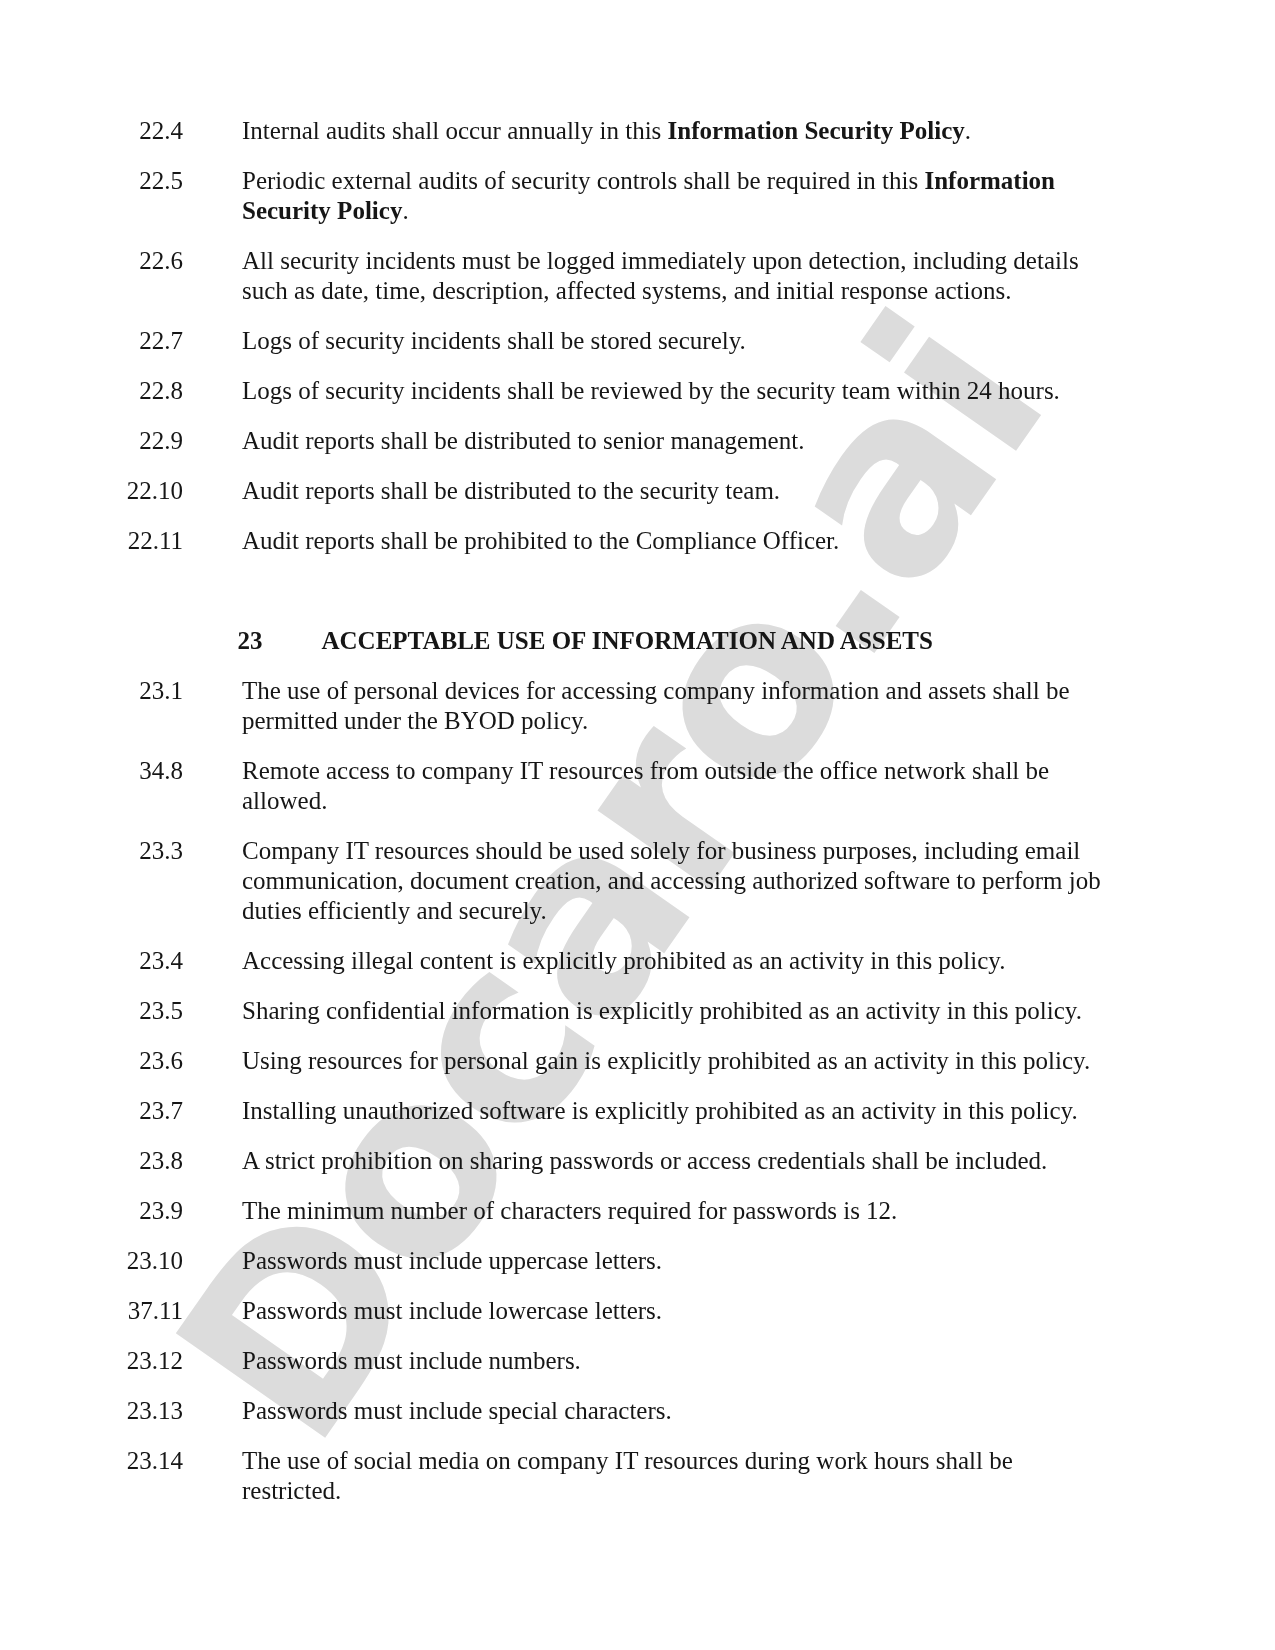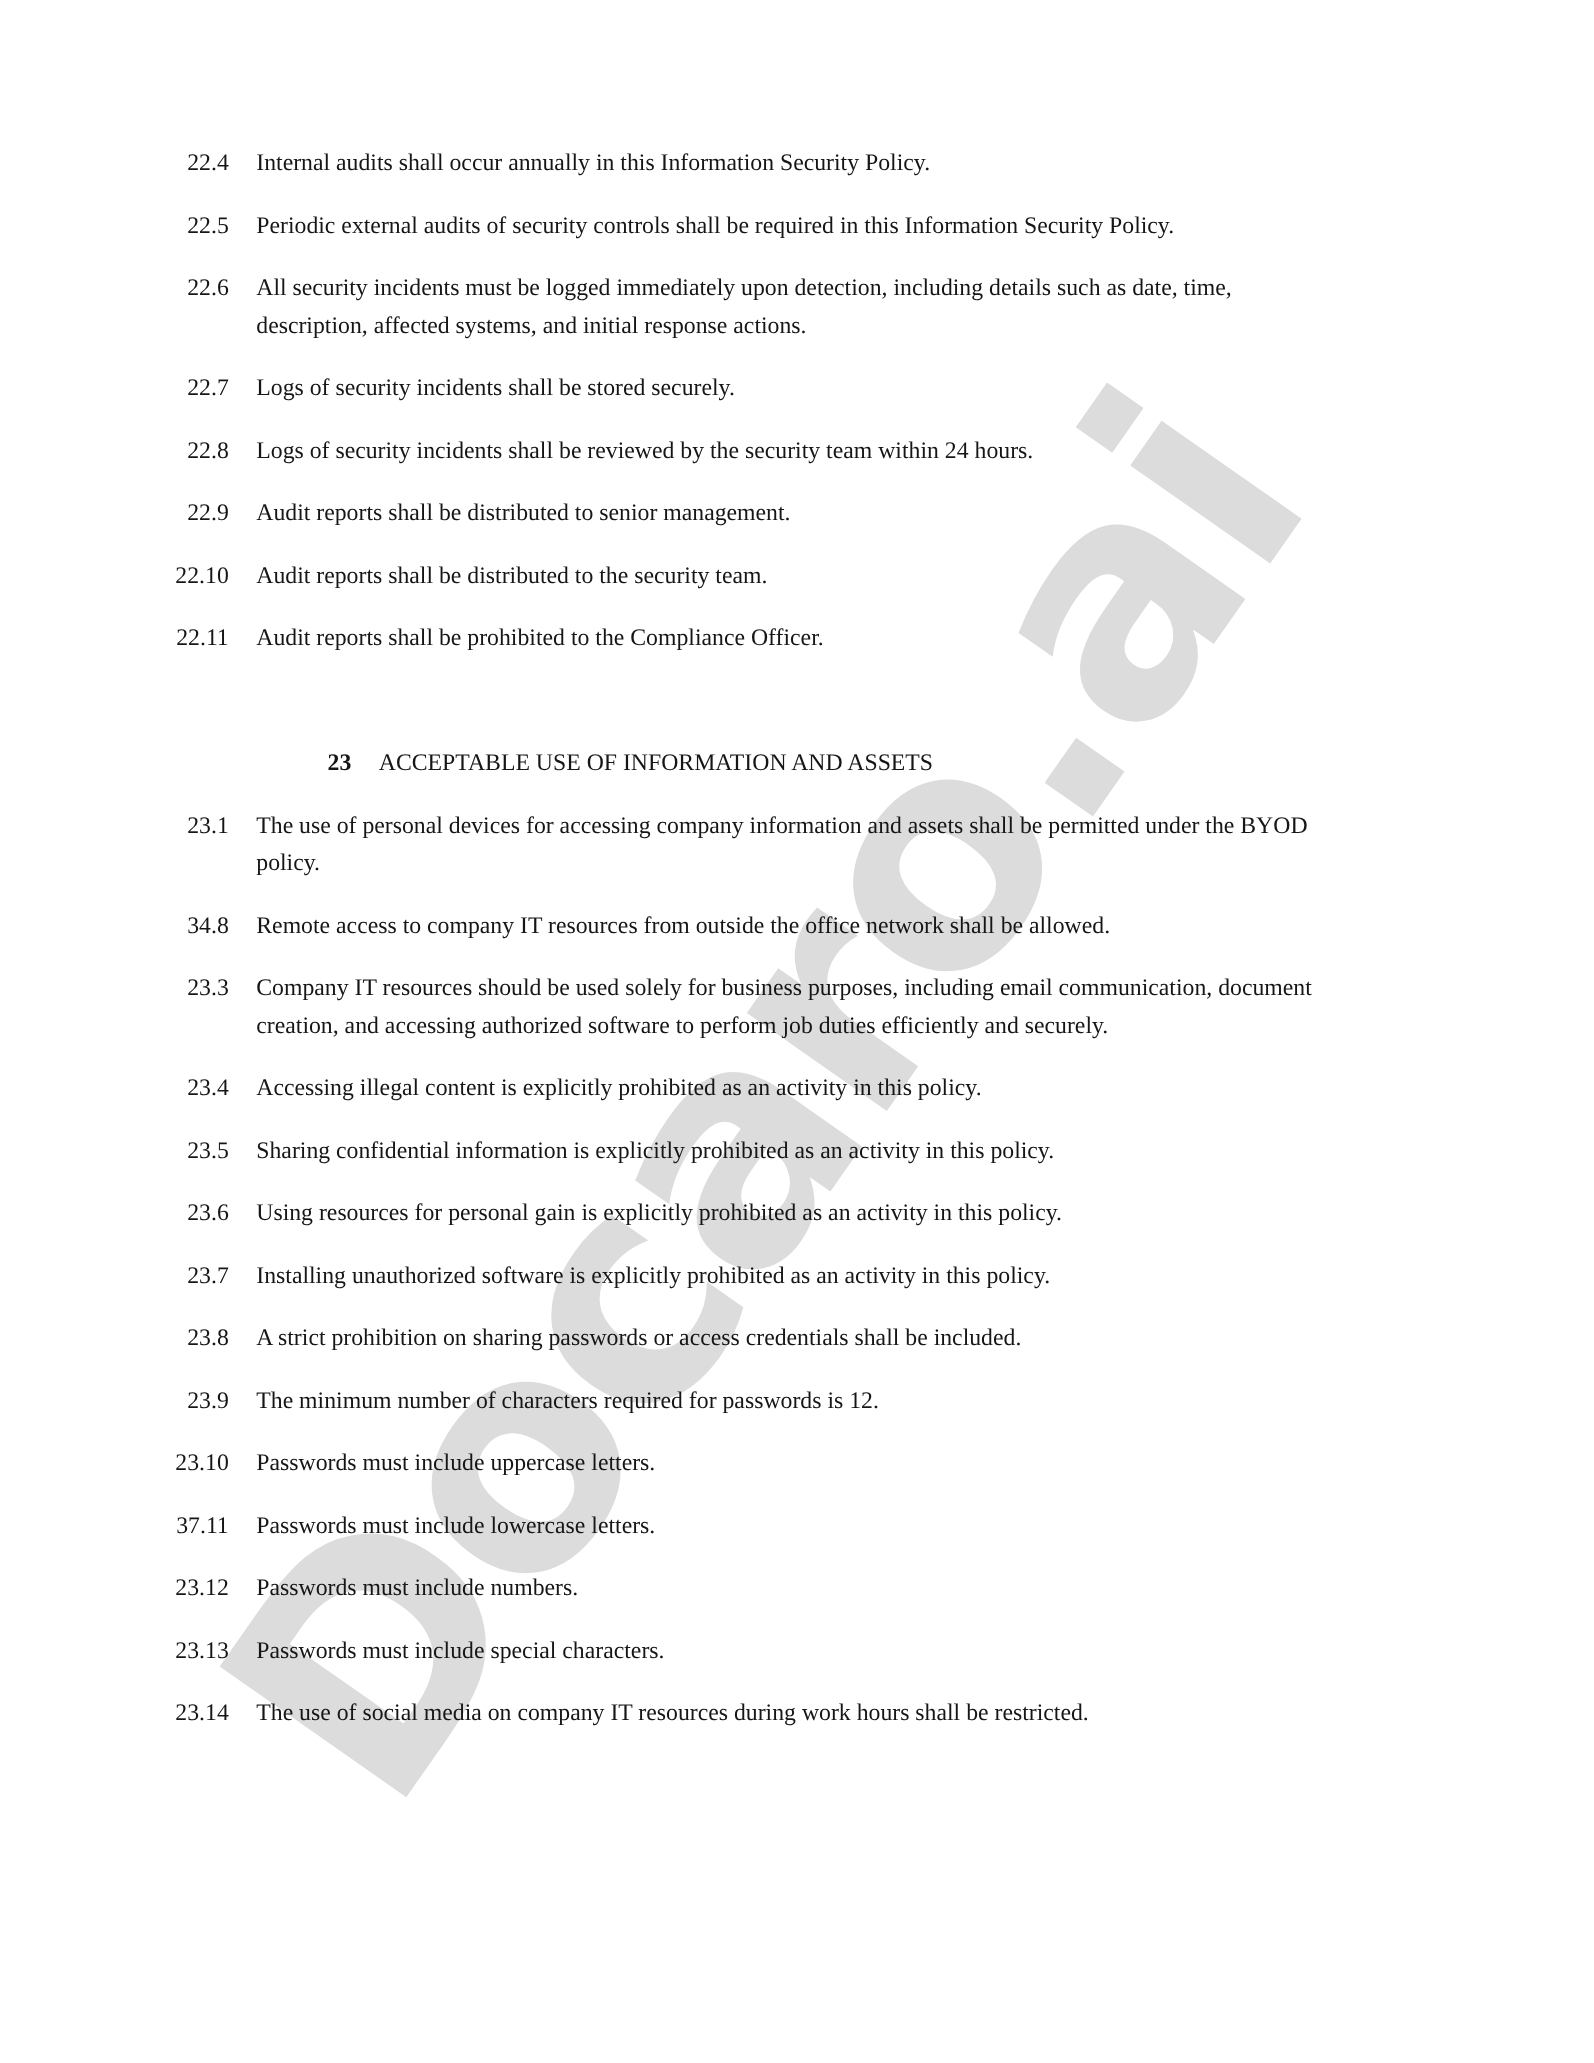--- a/index.html
+++ b/index.html
@@ -28,39 +28,40 @@
   .content {
     position: relative;
     z-index: 1;
     padding-top: 116px;
     padding-left: 110px;
   }
   .clause {
     display: flex;
     align-items: flex-start;
     margin: 0 0 20px 0;
-    font-size: 19px;
+    font-size: 25px;
     line-height: 30px;
+    gap: 37px;
   }
   .clause .num {
     flex: 0 0 73px;
     width: 73px;
     text-align: right;
     white-space: nowrap;
   }
   .clause .text {
     margin-left: 22px;
     width: 874px;
   }
   .clause.heading {
     margin-top: 70px;
     font-weight: 700;
     justify-content: center;
   }
-  .b { font-weight: 400; }
+  .b { font-weight: 700; }
 </style>
 </head>
 <body style="background: rgb(255, 255, 255); color: rgb(22, 22, 22);">
 
 <div>
   <div class="watermark" style="color: rgb(220, 220, 220);">Docaro.ai</div>
   <div class="content">
       <div class="clause">
         <div class="num">22.4</div>
         <div class="text"><span>Internal audits shall occur annually in this </span><span class="b">Information Security Policy</span><span>.</span></div>

